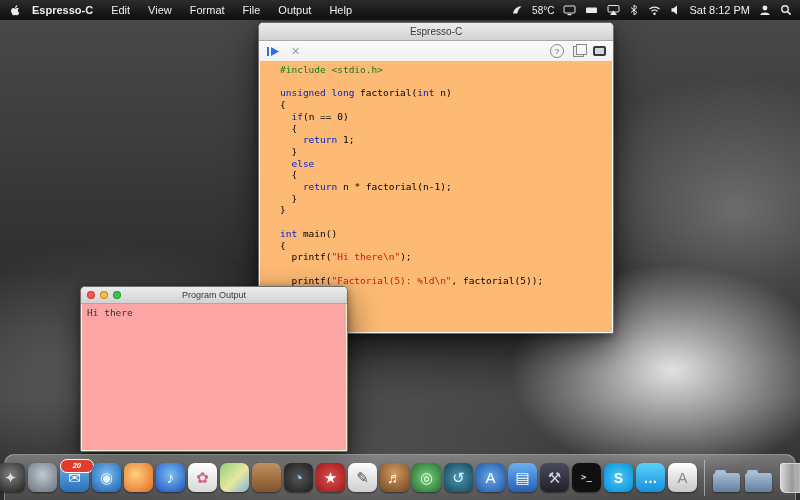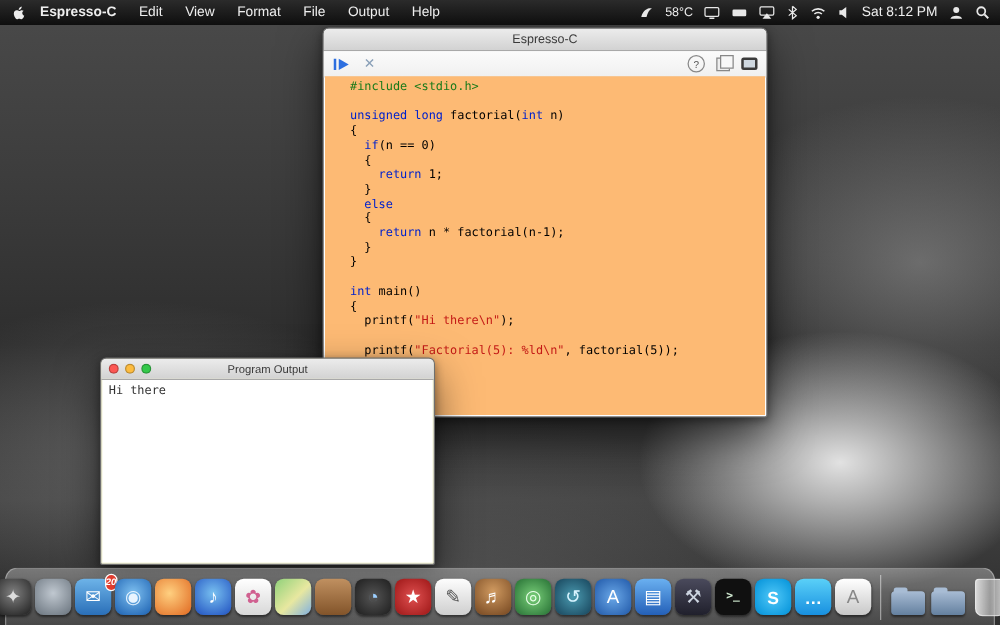--- a/index.html
+++ b/index.html
@@ -59,38 +59,38 @@
   .tok-k{color:#0021cc;}
   .tok-p{color:#1a7a1a;}
   .tok-s{color:#c41a16;}
   .tok-d{color:#000;}
 
   
   .output{left:80px;top:258px;width:268px;height:166px;background:#f5f5d8;margin-top:28px;}
   .output .titlebar{font-size:9px;height:16px;line-height:16px;}
   .output .traffic{top:4px;}
   .output .tl{width:8px;height:8px;}
-  .output-text{position:absolute;top:17px;bottom:1px;left:1px;right:1px;background:#ffffff;
+  .output-text{position:absolute;top:17px;bottom:1px;left:1px;right:1px;background:#fca5a5;
     font-family:"DejaVu Sans Mono","Liberation Mono",monospace;font-size:9.5px;
     line-height:12px;color:#333;padding:3px 5px;white-space:pre;}
 
   
   .dock{position:absolute;bottom:0;left:50%;transform:translateX(-50%);
     width:792px;height:46px;box-sizing:border-box;z-index:40;
     background:linear-gradient(rgba(205,205,205,.42),rgba(110,110,110,.42));
     border:1px solid rgba(255,255,255,.35);border-bottom:none;border-radius:10px 10px 0 0;
     display:flex;align-items:center;justify-content:center;gap:3px;padding:0 6px;}
   .dock-icon{width:29px;height:29px;border-radius:7px;flex:0 0 auto;position:relative;
     display:flex;align-items:center;justify-content:center;font-size:15px;color:#fff;
     box-shadow:0 1px 2px rgba(0,0,0,.5);cursor:default;}
   .dock-icon .glyph{line-height:1;}
   .dock-icon.terminal .glyph{font-family:"DejaVu Sans Mono",monospace;font-size:9px;font-weight:bold;}
   .dock-icon.skype .glyph, .dock-icon.messages .glyph{font-weight:bold;font-size:14px;}
   .badge{position:absolute;top:-4px;right:-5px;background:#e03c2f;color:#fff;font-size:7.5px;
-    line-height:1;padding:2px 0;border-radius:8px;border:1px solid #fff;font-weight:bold;font-style:italic;}
+    line-height:1;padding:2px 12px;border-radius:8px;border:1px solid #fff;font-weight:bold;font-style:italic;}
   .dock-sep{width:1px;height:36px;background:rgba(255,255,255,.45);margin:0 4px;flex:0 0 auto;}
   .dock-folder{width:29px;height:29px;flex:0 0 auto;position:relative;display:flex;
     align-items:flex-end;justify-content:center;cursor:default;}
   .folder-shape{width:27px;height:19px;border-radius:3px;
     background:linear-gradient(#a8bcd4,#64809f);position:relative;box-shadow:0 1px 2px rgba(0,0,0,.5);}
   .folder-shape:before{content:"";position:absolute;top:-3px;left:2px;width:11px;height:4px;
     border-radius:2px 2px 0 0;background:#a8bcd4;}
   .dock-trash{width:24px;height:30px;flex:0 0 auto;border-radius:3px 3px 6px 6px;margin-left:4px;
     background:linear-gradient(90deg,rgba(235,235,235,.85),rgba(170,170,170,.8) 50%,rgba(225,225,225,.85));
     border:1px solid rgba(255,255,255,.5);box-sizing:border-box;cursor:default;}

